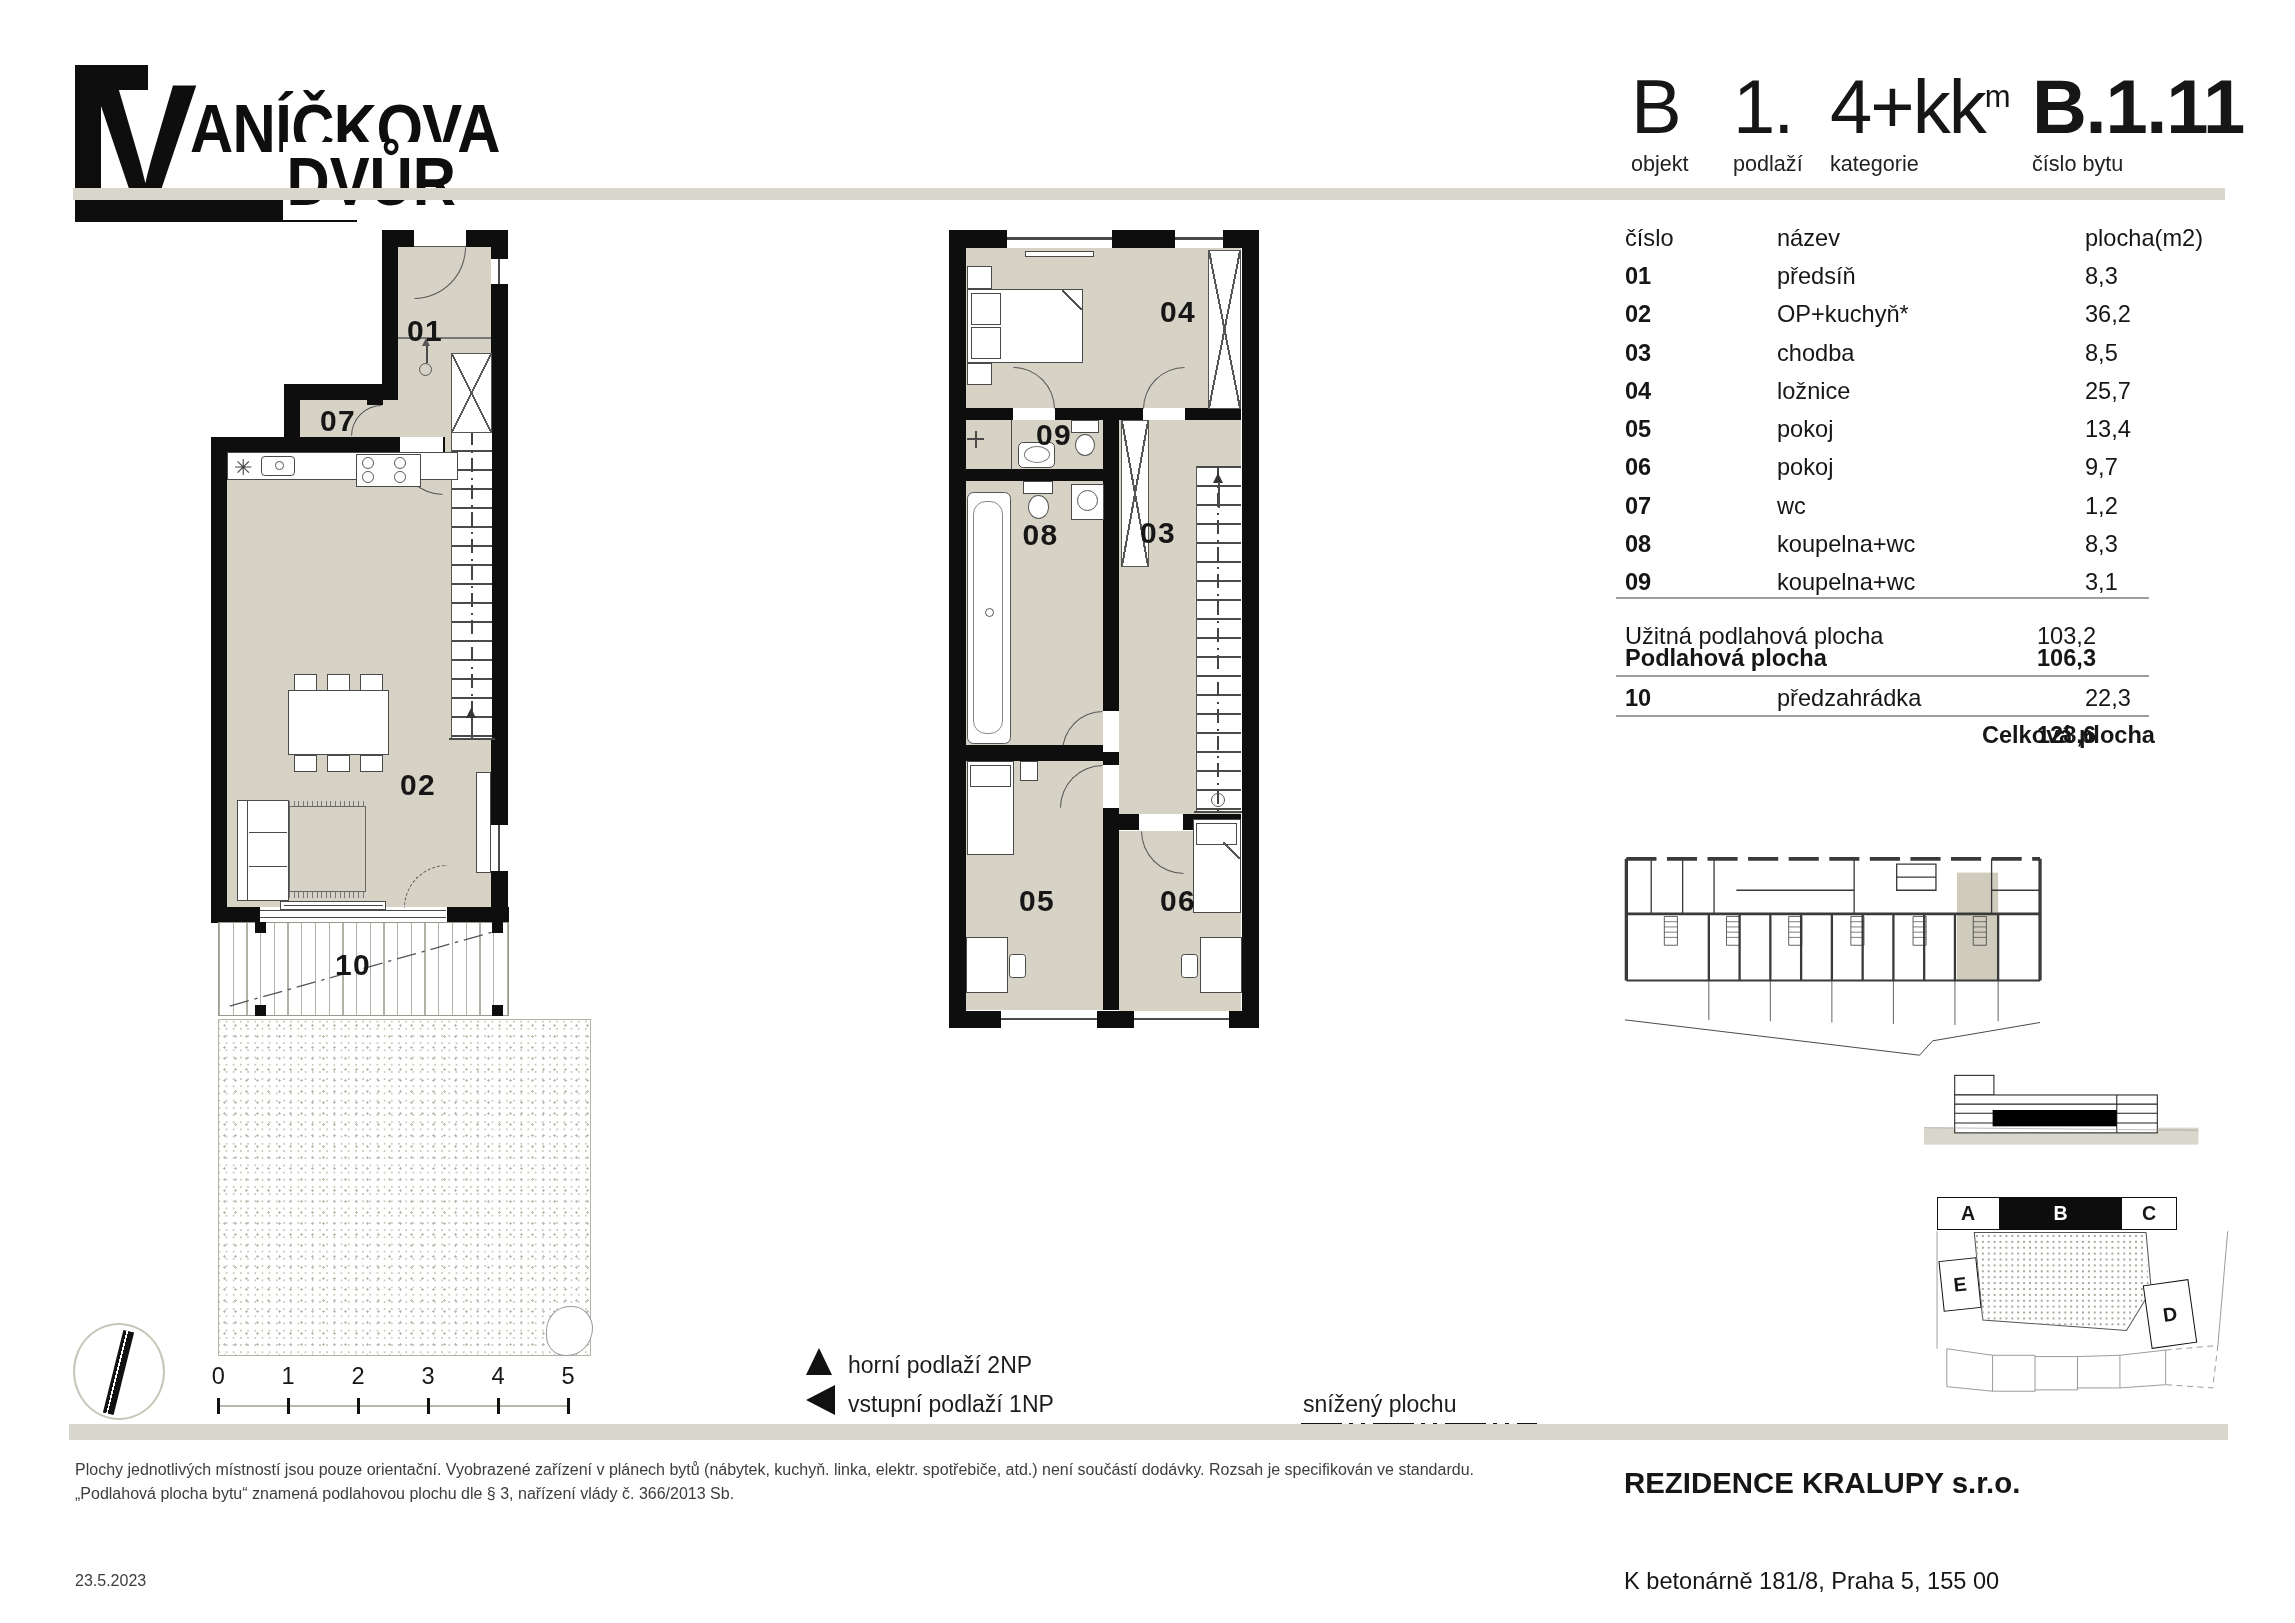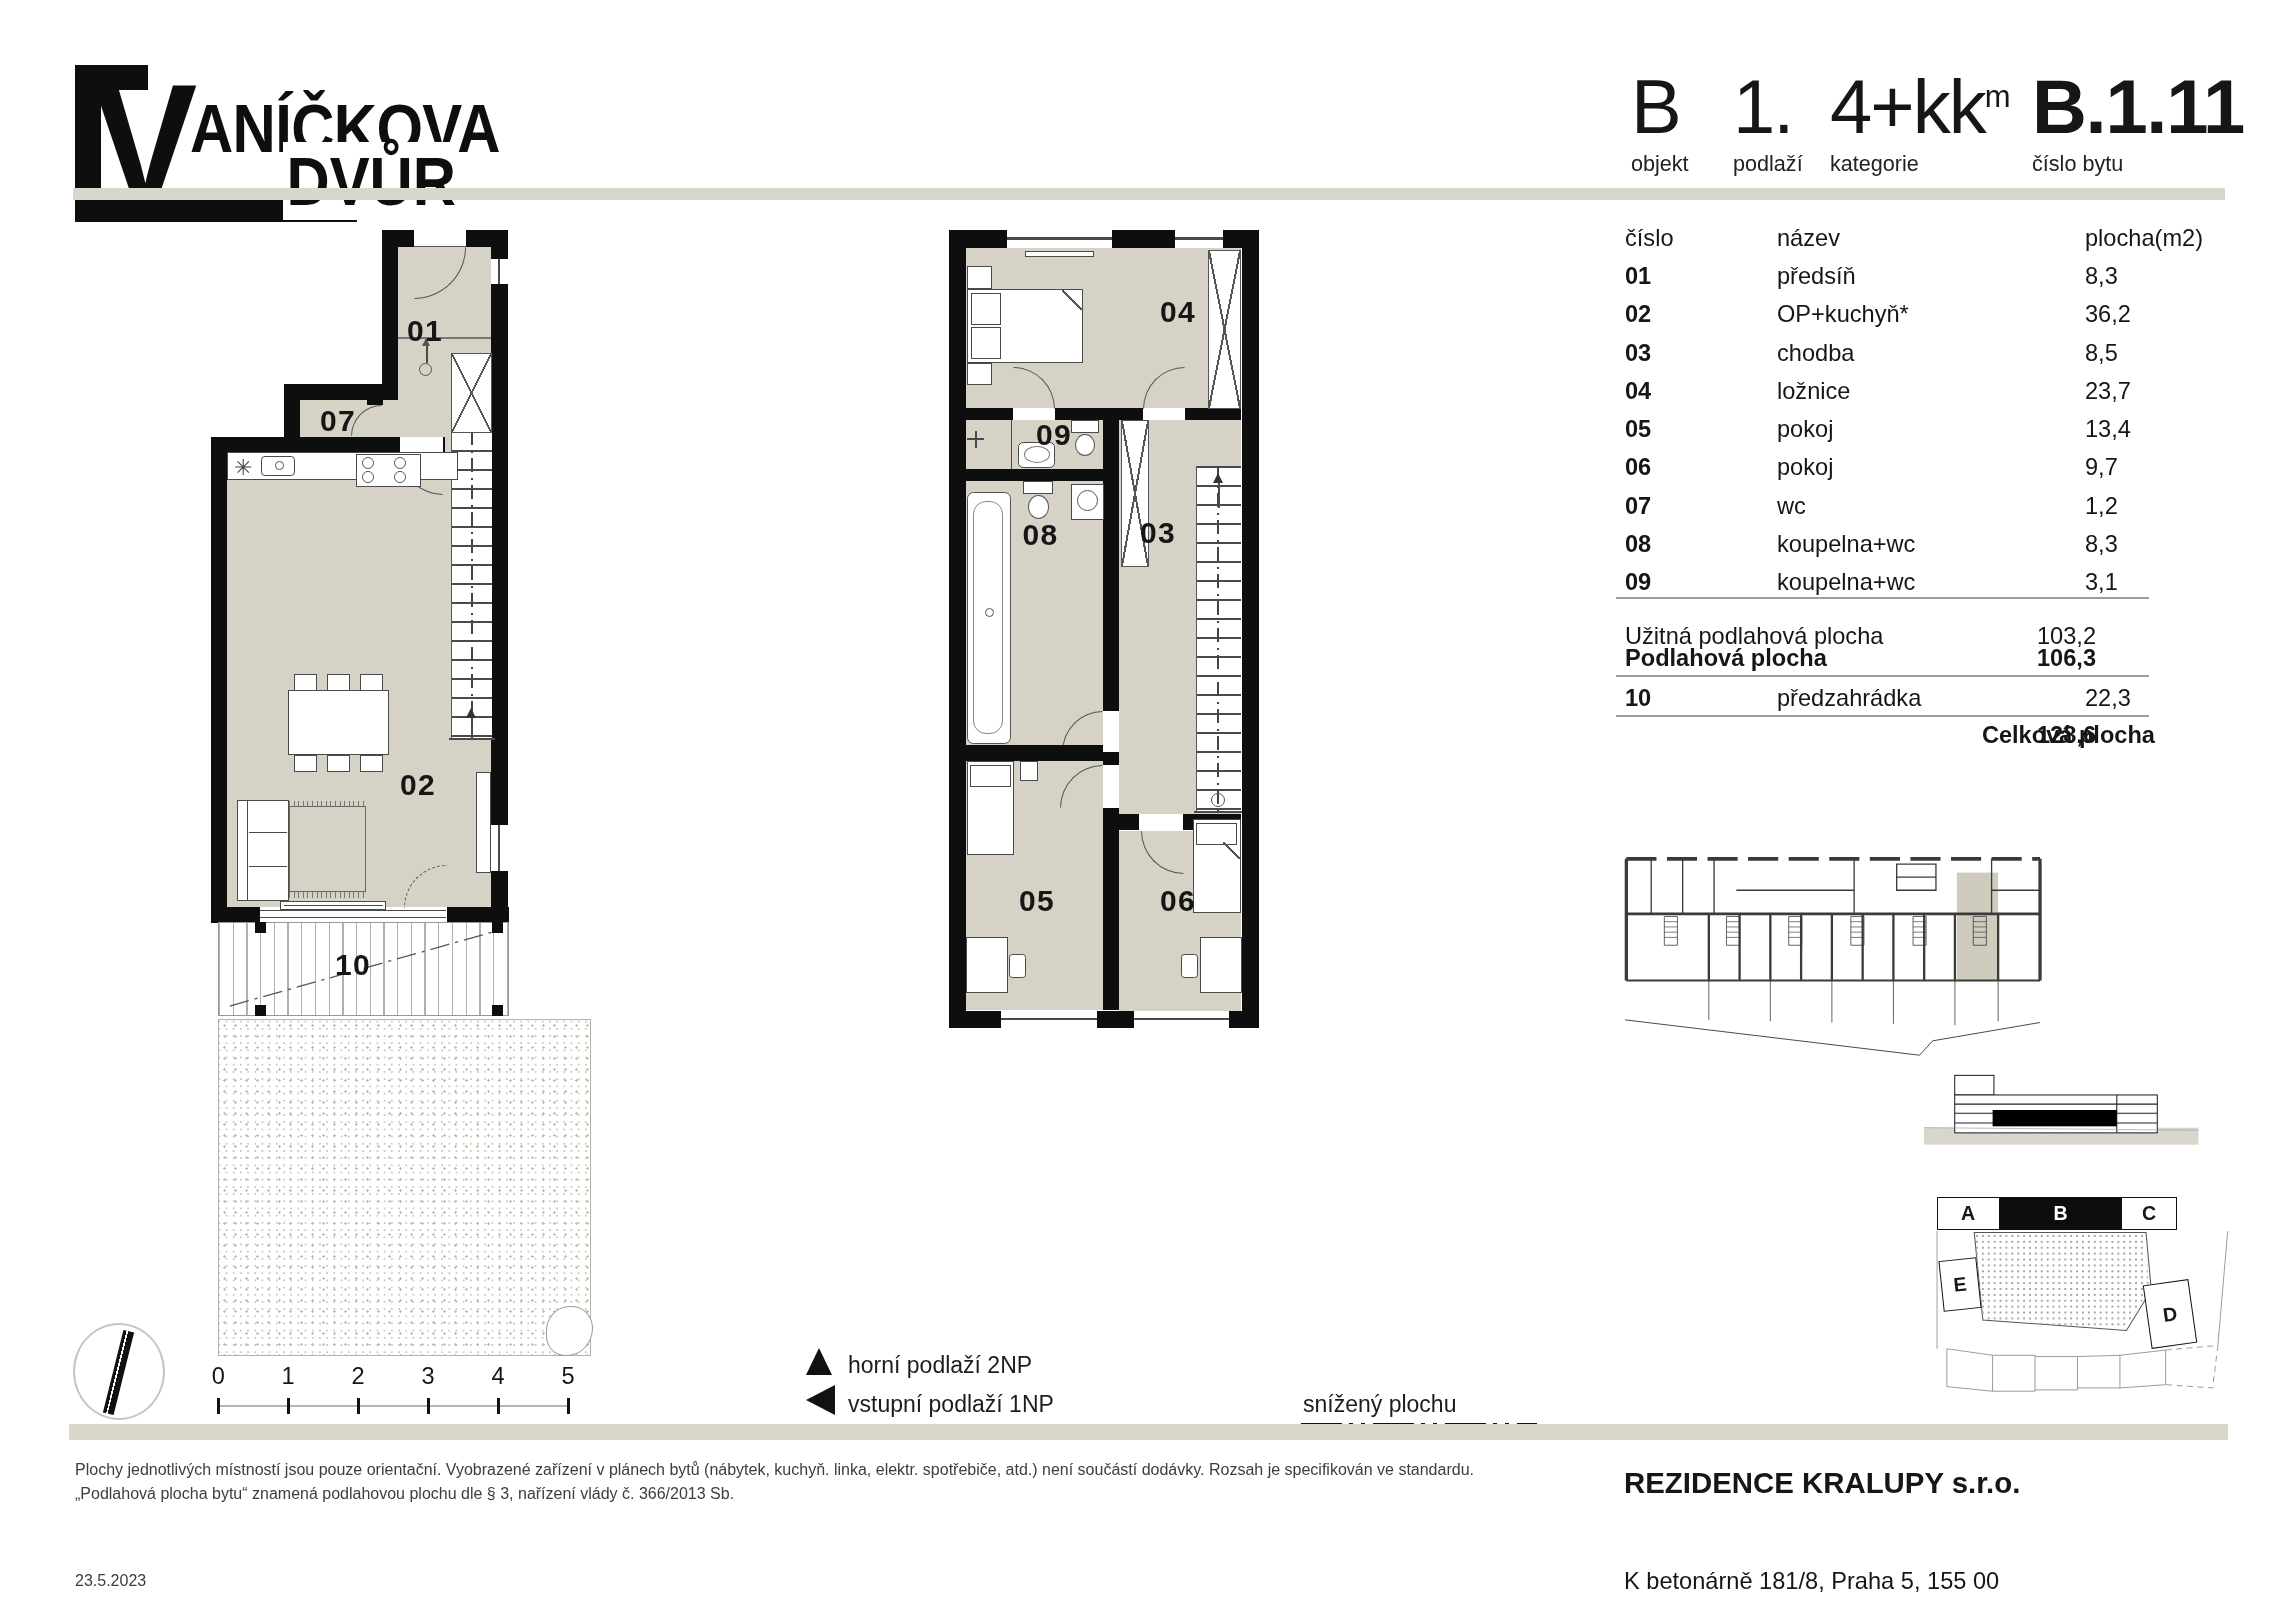--- a/index.html
+++ b/index.html
@@ -89,21 +89,21 @@
     <span class="c3">36,2</span>
   </div>
 <div class="trow" style="top:340px;">
     <span class="c1">03</span>
     <span class="c2">chodba</span>
     <span class="c3">8,5</span>
   </div>
 <div class="trow" style="top:378px;">
     <span class="c1">04</span>
     <span class="c2">ložnice</span>
-    <span class="c3">23,7</span>
+    <span class="c3">25,7</span>
   </div>
 <div class="trow" style="top:416px;">
     <span class="c1">05</span>
     <span class="c2">pokoj</span>
     <span class="c3">13,4</span>
   </div>
 <div class="trow" style="top:454px;">
     <span class="c1">06</span>
     <span class="c2">pokoj</span>
     <span class="c3">9,7</span>

